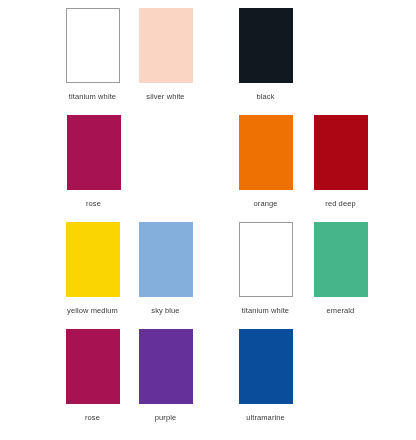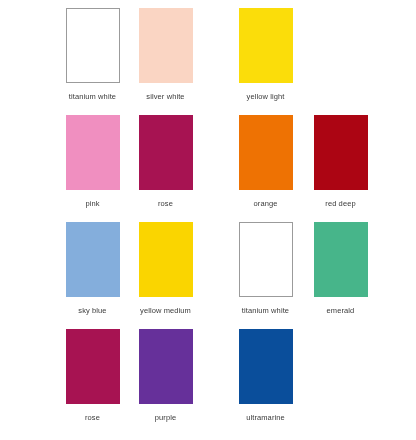--- a/index.html
+++ b/index.html
@@ -83,54 +83,50 @@
             <div class="swatch-chip outlined" style="background-image: ; background-position-x: ; background-position-y: ; background-size: ; background-repeat: ; background-attachment: ; background-origin: ; background-clip: ; background-color: rgb(255, 255, 255); --chip: #ffffff;"></div>
             <div class="swatch-label">titanium white</div>
           </div>
           <div class="swatch-cell">
             <div class="swatch-chip" style="background-image: ; background-position-x: ; background-position-y: ; background-size: ; background-repeat: ; background-attachment: ; background-origin: ; background-clip: ; background-color: rgb(250, 213, 195); --chip: #fad5c3;"></div>
             <div class="swatch-label">silver white</div>
           </div>
         </div>
         <div class="swatch-row">
           <div class="swatch-cell">
-            <div class="swatch-chip" style="background-image: ; background-position-x: ; background-position-y: ; background-size: ; background-repeat: ; background-attachment: ; background-origin: ; background-clip: ; background-color: rgb(240, 143, 192); --chip: #f08fc0;"></div>
-            <div class="swatch-label">pink</div>
-          </div>
-          <div class="swatch-cell">
             <div class="swatch-chip" style="background-image: ; background-position-x: ; background-position-y: ; background-size: ; background-repeat: ; background-attachment: ; background-origin: ; background-clip: ; background-color: rgb(167, 19, 82); --chip: #a71352;"></div>
             <div class="swatch-label">rose</div>
           </div>
         </div>
         <div class="swatch-row">
           <div class="swatch-cell">
+            <div class="swatch-chip" style="background-image: ; background-position-x: ; background-position-y: ; background-size: ; background-repeat: ; background-attachment: ; background-origin: ; background-clip: ; background-color: rgb(250, 213, 0); --chip: #fad500;"></div>
+            <div class="swatch-label">yellow medium</div>
+          </div>
+          <div class="swatch-cell">
             <div class="swatch-chip" style="background-image: ; background-position-x: ; background-position-y: ; background-size: ; background-repeat: ; background-attachment: ; background-origin: ; background-clip: ; background-color: rgb(132, 174, 220); --chip: #84aedc;"></div>
             <div class="swatch-label">sky blue</div>
-          </div>
-          <div class="swatch-cell">
-            <div class="swatch-chip" style="background-image: ; background-position-x: ; background-position-y: ; background-size: ; background-repeat: ; background-attachment: ; background-origin: ; background-clip: ; background-color: rgb(250, 213, 0); --chip: #fad500;"></div>
-            <div class="swatch-label">yellow medium</div>
           </div>
         </div>
         <div class="swatch-row">
           <div class="swatch-cell">
             <div class="swatch-chip" style="background-image: ; background-position-x: ; background-position-y: ; background-size: ; background-repeat: ; background-attachment: ; background-origin: ; background-clip: ; background-color: rgb(167, 19, 82); --chip: #a71352;"></div>
             <div class="swatch-label">rose</div>
           </div>
           <div class="swatch-cell">
             <div class="swatch-chip" style="background-image: ; background-position-x: ; background-position-y: ; background-size: ; background-repeat: ; background-attachment: ; background-origin: ; background-clip: ; background-color: rgb(102, 48, 154); --chip: #66309a;"></div>
             <div class="swatch-label">purple</div>
           </div>
         </div>
       </div>
       <div class="palette-column right">
         <div class="swatch-row">
           <div class="swatch-cell">
-            <div class="swatch-chip" style="background-image: ; background-position-x: ; background-position-y: ; background-size: ; background-repeat: ; background-attachment: ; background-origin: ; background-clip: ; background-color: rgb(251, 221, 10); --chip: #fbdd0a;"></div>
-            <div class="swatch-label">yellow light</div>
+            <div class="swatch-chip" style="background-image: ; background-position-x: ; background-position-y: ; background-size: ; background-repeat: ; background-attachment: ; background-origin: ; background-clip: ; background-color: rgb(16, 24, 32); --chip: #101820;"></div>
+            <div class="swatch-label">black</div>
           </div>
         </div>
         <div class="swatch-row">
           <div class="swatch-cell">
             <div class="swatch-chip" style="background-image: ; background-position-x: ; background-position-y: ; background-size: ; background-repeat: ; background-attachment: ; background-origin: ; background-clip: ; background-color: rgb(238, 114, 3); --chip: #ee7203;"></div>
             <div class="swatch-label">orange</div>
           </div>
           <div class="swatch-cell">
             <div class="swatch-chip" style="background-image: ; background-position-x: ; background-position-y: ; background-size: ; background-repeat: ; background-attachment: ; background-origin: ; background-clip: ; background-color: rgb(172, 5, 19); --chip: #ac0513;"></div>
             <div class="swatch-label">red deep</div>

